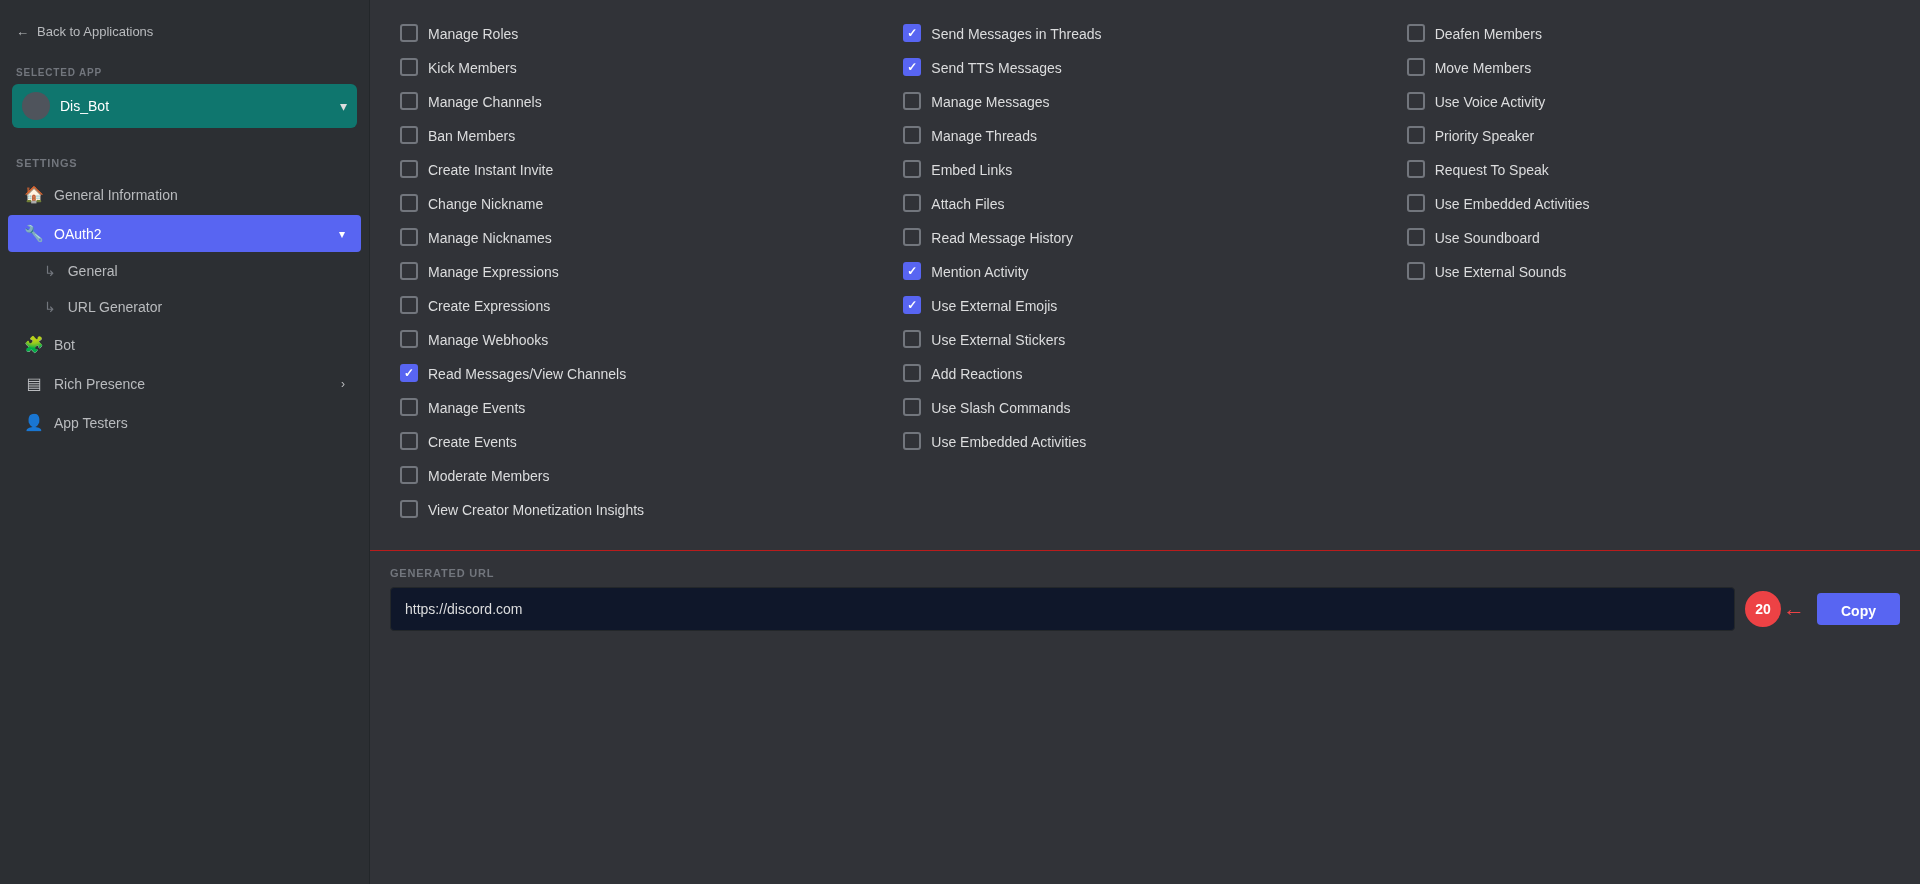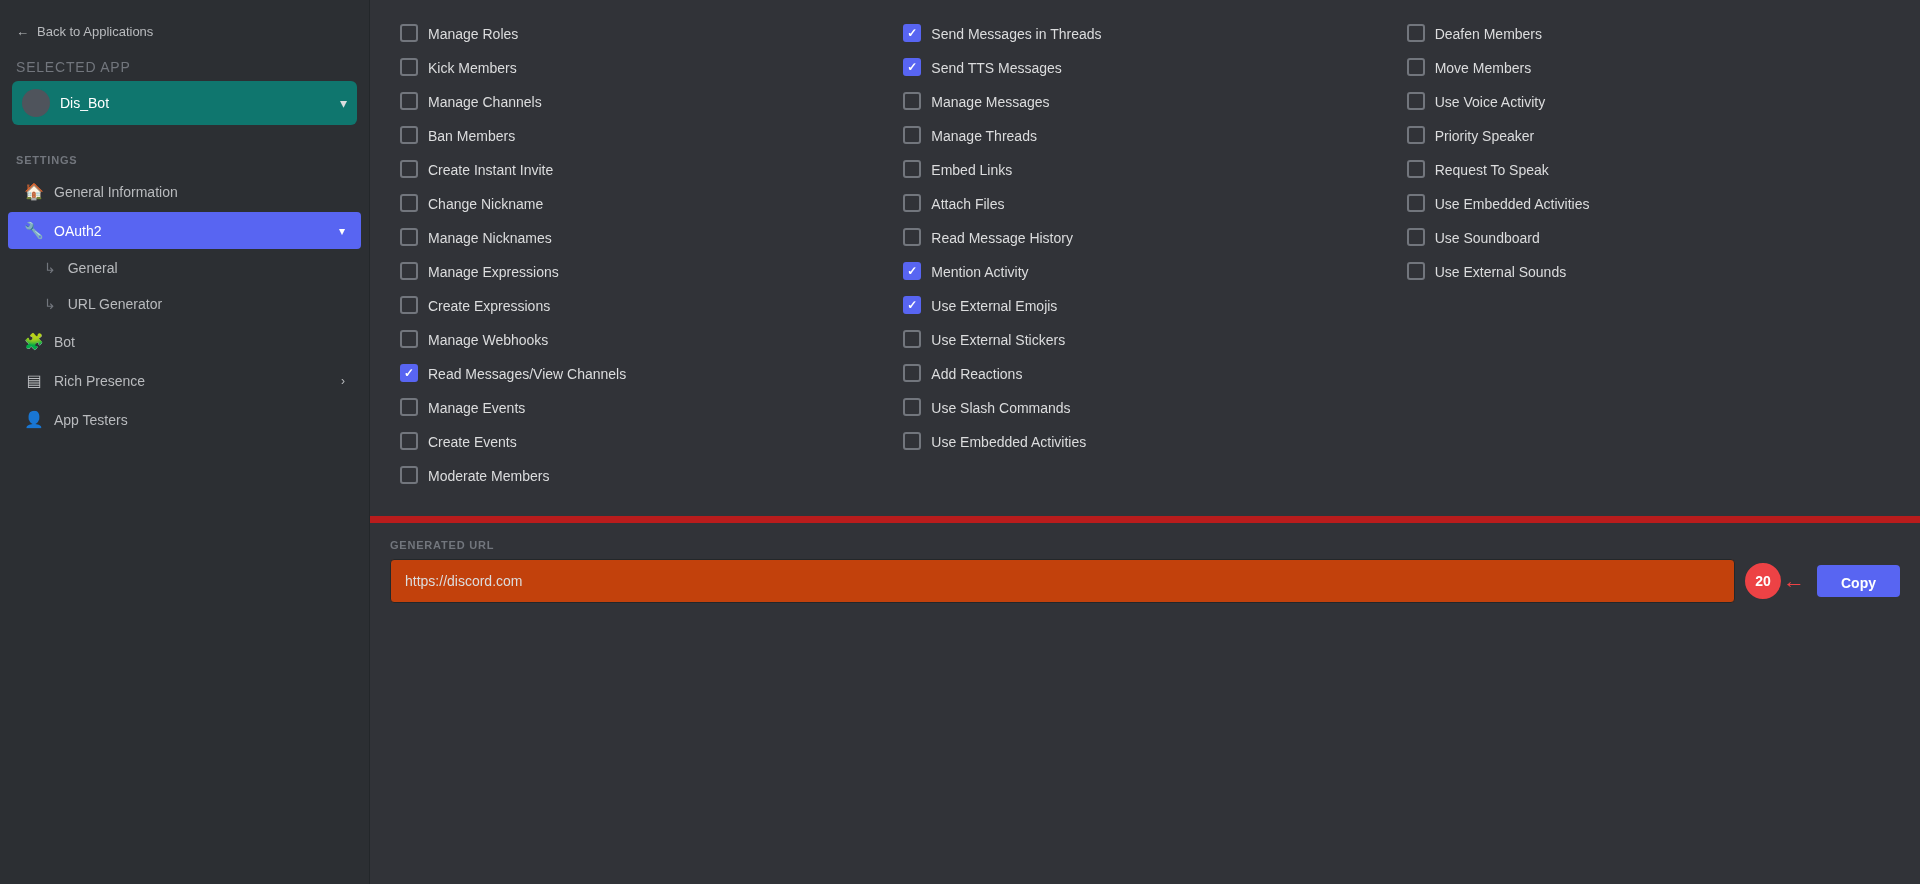--- a/index.html
+++ b/index.html
@@ -27,26 +27,27 @@
       display: flex;
       align-items: center;
       gap: 8px;
       padding: 8px 16px;
       color: #b9bbbe;
       font-size: 13px;
       cursor: pointer;
       margin-bottom: 12px;
     }
     .section-label {
-      font-size: 14px;
-      font-weight: 400;
+      font-size: 10px;
+      font-weight: 700;
       color: #72767d;
       letter-spacing: 0.8px;
       padding: 0 16px 6px 16px;
       text-transform: uppercase;
+      margin-top: 8px;
     }
     .app-selector {
       display: flex;
       align-items: center;
       justify-content: space-between;
       margin: 0 12px 16px 12px;
       padding: 8px 10px;
       background: #0f766e;
       border-radius: 6px;
       cursor: pointer;
@@ -135,40 +136,40 @@
     .checkbox.checked::after {
       content: '✓';
       color: #fff;
       font-size: 12px;
       font-weight: bold;
     }
 
     
     .url-section {
       padding: 16px 20px;
-      border-top: 7px solid #b91c1c;
+      border-top: 1px solid #b91c1c;
       margin-top: 8px;
     }
     .url-label {
       font-size: 11px;
       font-weight: 700;
       color: #72767d;
       letter-spacing: 0.8px;
       text-transform: uppercase;
       margin-bottom: 8px;
     }
     .url-row {
       display: flex;
       align-items: center;
       gap: 10px;
       position: relative;
     }
     .url-input {
       flex: 1;
-      background: #c2410c;
+      background: #0f172a;
       border: 1px solid #23272a;
       border-radius: 4px;
       color: #dcddde;
       font-size: 14px;
       padding: 10px 14px;
       outline: none;
       height: 44px;
     }
     .copy-btn {
       background: #5865f2;
@@ -320,20 +321,24 @@
         <div class="checkbox"></div>
         <span>Manage Events</span>
       </div>
       <div class="perm-item">
         <div class="checkbox"></div>
         <span>Create Events</span>
       </div>
       <div class="perm-item">
         <div class="checkbox"></div>
         <span>Moderate Members</span>
+      </div>
+      <div class="perm-item">
+        <div class="checkbox"></div>
+        <span>View Creator Monetization Insights</span>
       </div>
     </div>
 
     <div>
       <div class="perm-item">
         <div class="checkbox checked"></div>
         <span>Send Messages in Threads</span>
       </div>
       <div class="perm-item">
         <div class="checkbox checked"></div>

